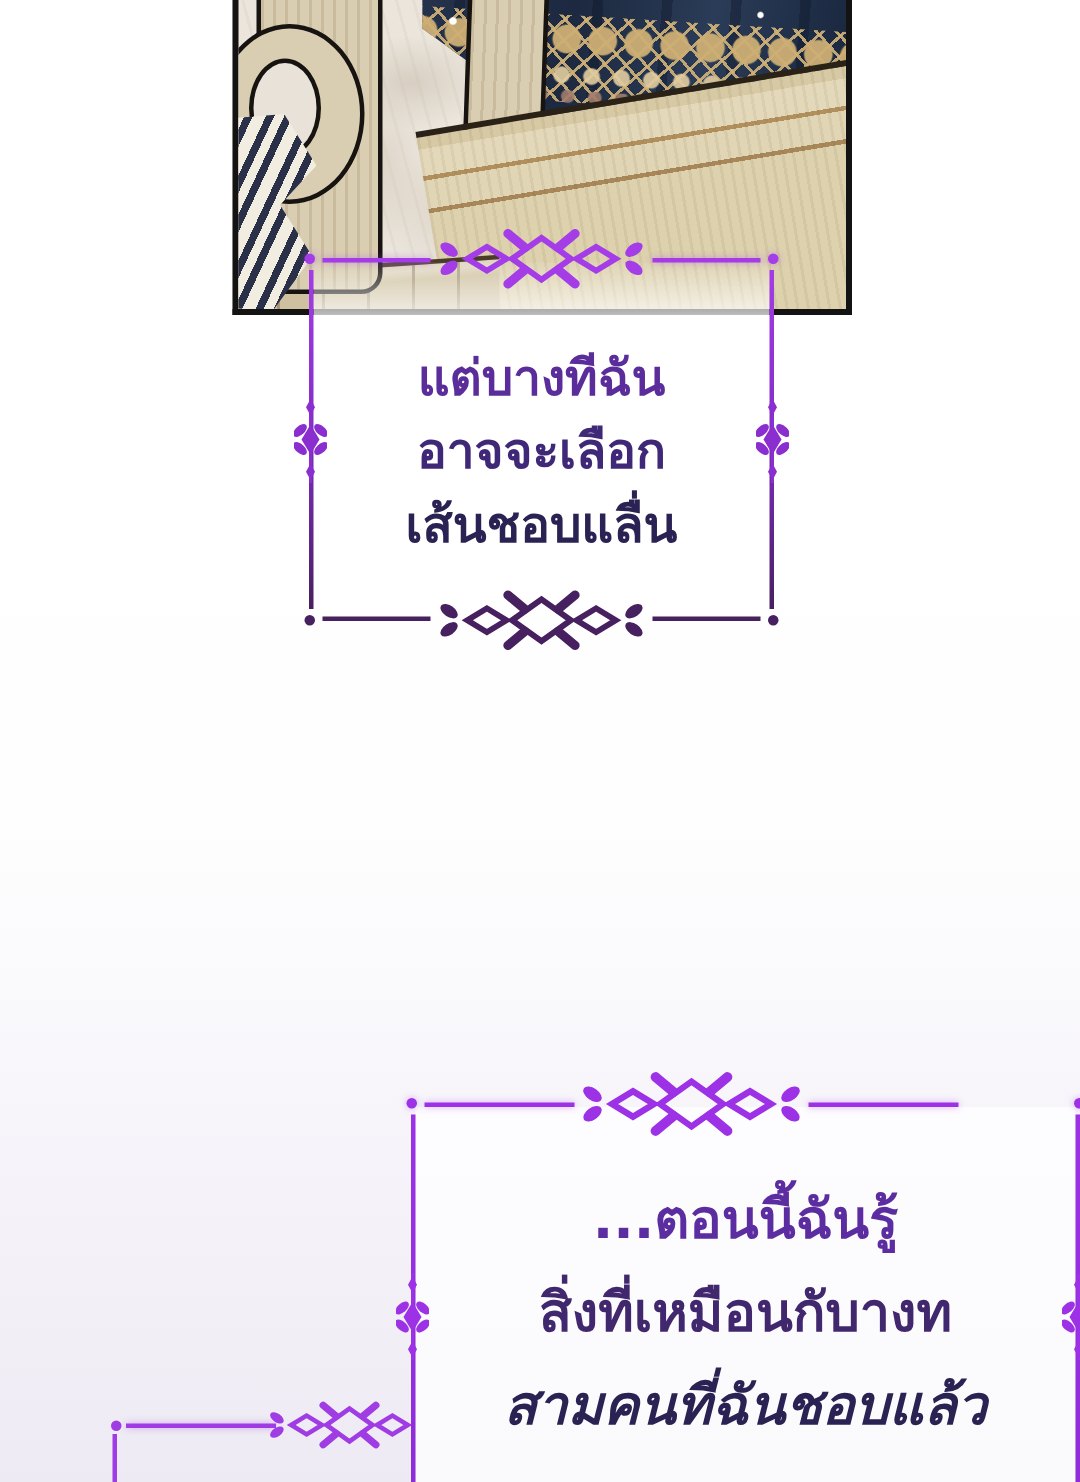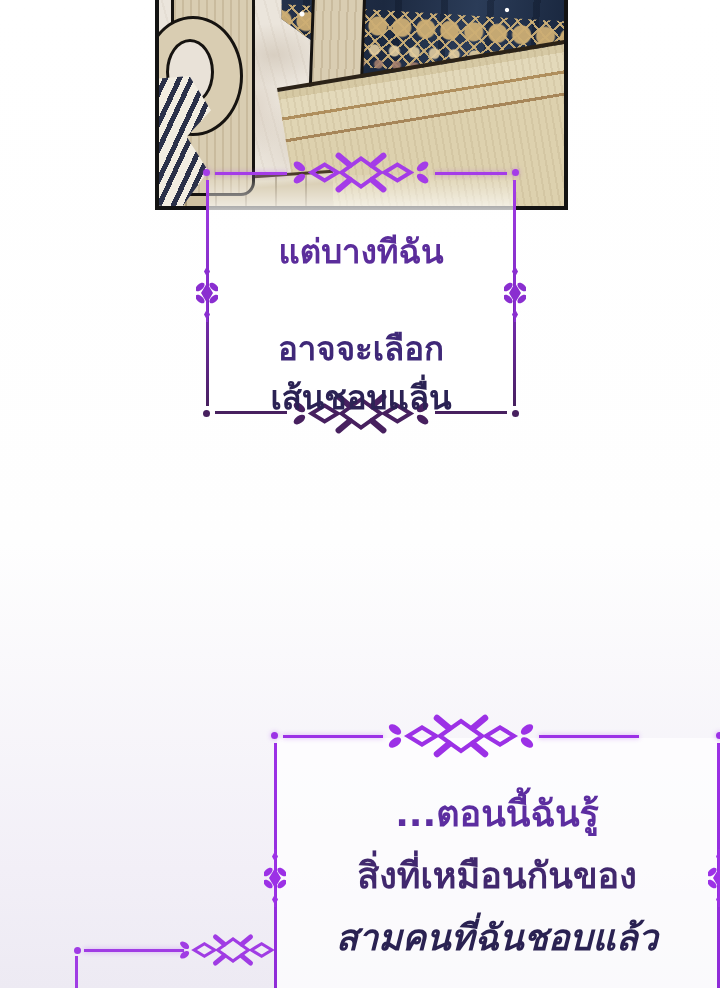--- a/index.html
+++ b/index.html
@@ -111,21 +111,21 @@
 
   
   .d2-bright{background:#9c31e6;}
   .d2-vgrad{background:linear-gradient(180deg,#9c31e6 0%,#8d2cd6 100%);}
 
   
   .dtext{position:absolute;left:0;right:0;text-align:center;font-weight:bold;}
   .d1 .dtext{top:54px;font-size:33px;line-height:49px;}
   .d2 .dtext{top:47px;font-size:36px;line-height:62px;}
   .dtext div{white-space:nowrap;}
-  .d1 .t1{color:#5b2d9b;} .d1 .t2{color:#3f2878;margin-top:48px;} .d1 .t3{color:#2b2254;}
+  .d1 .t1{color:#5b2d9b;} .d1 .t2{color:#3f2878;} .d1 .t3{color:#2b2254;}
   .d2 .t1{color:#5c2da0;} .d2 .t2{color:#41286e;} .d2 .t3{color:#2a2252;font-style:italic;}
 
   
   .f3-line{position:absolute;background:#a03ce4;}
   .clip{overflow:hidden;}
 </style>
 </head>
 <body>
 
 <div class="page">
@@ -292,21 +292,21 @@
           <ellipse cx="18" cy="23" rx="5.5" ry="3" transform="rotate(42 18 23)"></ellipse>
           <ellipse cx="4" cy="35" rx="5.5" ry="3" transform="rotate(42 4 35)"></ellipse>
           <ellipse cx="18" cy="35" rx="5.5" ry="3" transform="rotate(-42 18 35)"></ellipse>
           <polygon points="11,2 14,7.5 11,13 8,7.5"></polygon>
           <polygon points="11,45 14,50.5 11,56 8,50.5"></polygon>
         </g>
       </svg>
     </div>
     <div class="dtext">
       <div class="t1">...ตอนนี้ฉันรู้</div>
-      <div class="t2">สิ่งที่เหมือนกันของ</div>
+      <div class="t2">สิ่งที่เหมือนกับางท</div>
       <div class="t3">สามคนที่ฉันชอบแล้ว</div>
     </div>
   </div>
 
   <div>
     <div class="dot" style="left:74px;top:947px;background:#a03ce4;"></div>
     <div class="f3-line glow" style="left:84px;top:949px;width:100px;height:3px;"></div>
     <div class="f3-line" style="left:75px;top:956px;width:3px;height:32px;"></div>
     <div class="orn-h clip" style="left:178px;top:927px;width:96px;height:46px;color:#a03ce4;">
       <svg width="110" height="46" viewBox="0 0 150 46">

